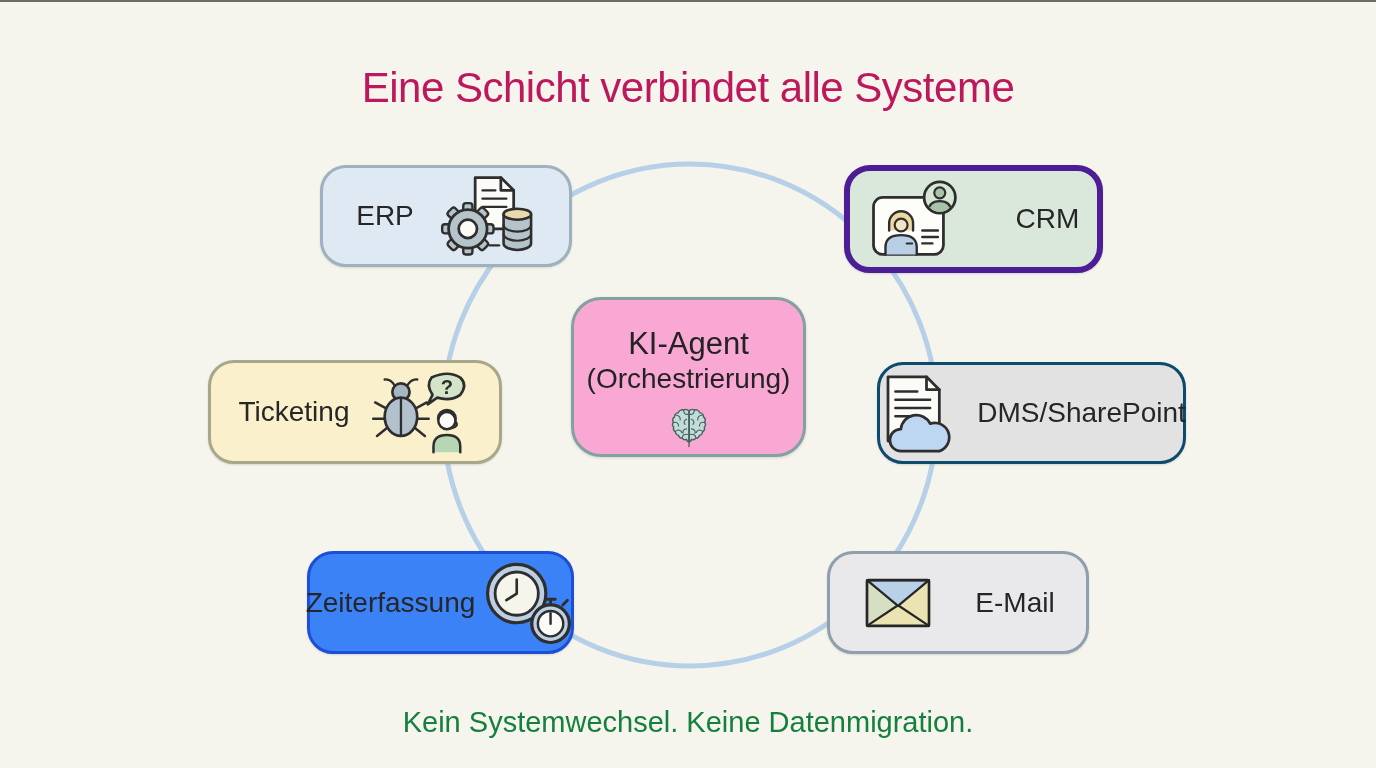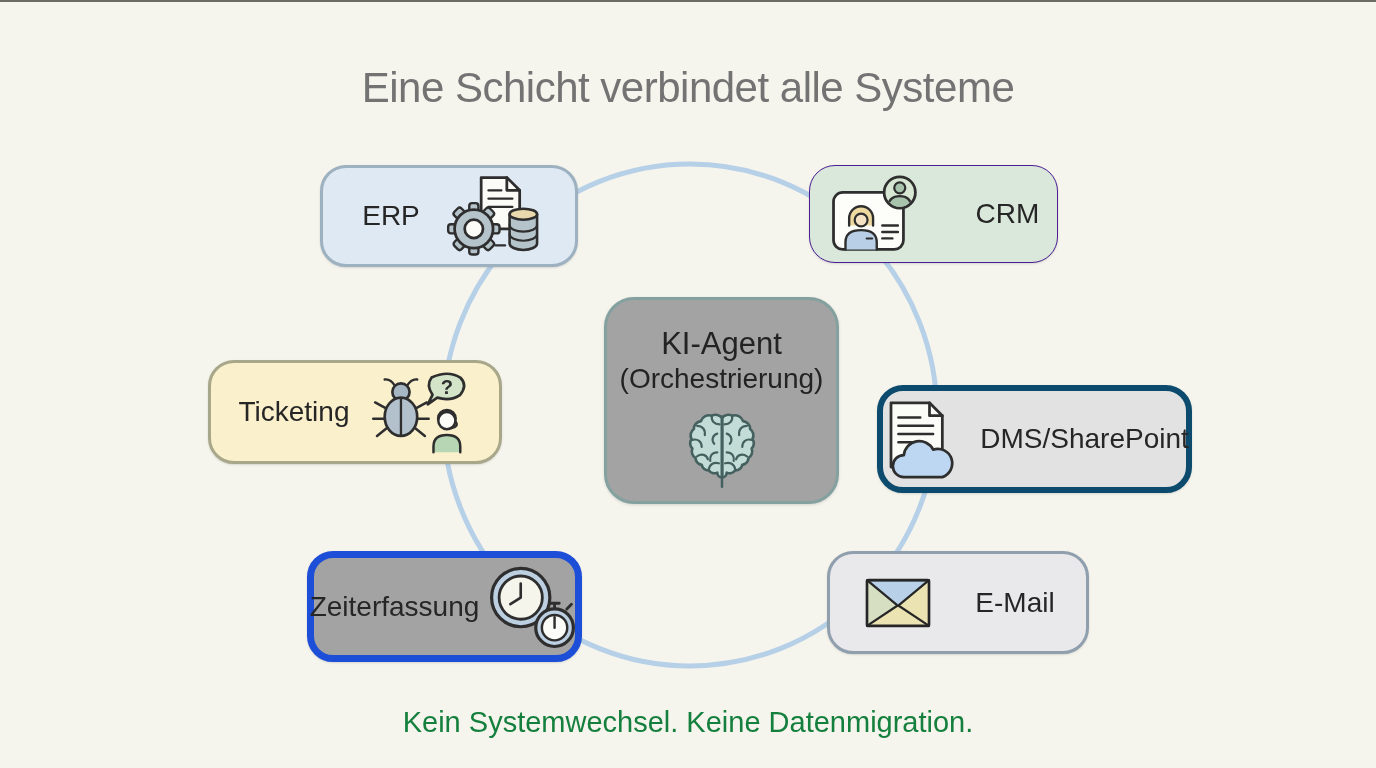--- a/index.html
+++ b/index.html
@@ -8,52 +8,52 @@
     background:#f5f4ed;
     font-family:"Liberation Sans","DejaVu Sans",sans-serif;
     color:#232323;
   }
   .stage{position:relative;width:1376px;height:768px;background:#f5f4ed;}
   .top-edge{position:absolute;top:0;left:0;width:100%;height:2px;background:#3e3e38;opacity:.75;}
 
   .title{
     position:absolute;top:64px;left:0;width:100%;
     text-align:center;font-size:42px;font-weight:500;
-    letter-spacing:-0.5px;color:#737373;
+    letter-spacing:-0.5px;color:#be185d;
   }
   .footer{
     position:absolute;top:706px;left:0;width:100%;
     text-align:center;font-size:29px;font-weight:500;color:#15803d;
   }
 
   .ring{position:absolute;left:0;top:0;z-index:0;}
 
   .sysbox{
     position:absolute;z-index:2;
     display:flex;align-items:center;justify-content:center;
     border-radius:26px;
     box-shadow:0 1px 2px rgba(80,90,90,.18);
     font-size:28px;font-weight:500;color:#262626;
   }
   .sysbox .lbl{white-space:nowrap;}
 
-  .box-erp        {left:320px;top:165px;width:246px;height:96px;background:#dfe9f3;border:3px solid #9db1c1;gap:26px;padding-left:6px;}
-  .box-crm        {left:809px;top:165px;width:247px;height:96px;background:#d9e8da;border:1px solid #4c1d95;gap:56px;}
+  .box-erp        {left:320px;top:165px;width:246px;height:96px;background:#dfe9f3;border:3px solid #9db1c1;gap:26px;}
+  .box-crm        {left:844px;top:165px;width:247px;height:96px;background:#d9e8da;border:6px solid #4c1d95;gap:56px;}
   .box-ticketing  {left:208px;top:360px;width:288px;height:98px;background:#faf0cc;border:3px solid #a8a78a;gap:22px;}
-  .box-dms        {left:877px;top:362px;width:303px;height:96px;background:#e2e2e3;border:6px solid #0c4a6e;gap:12px;margin-top:23px;}
-  .box-zeit       {left:307px;top:551px;width:261px;height:97px;background:#a3a3a3;border:7px solid #1d4ed8;gap:6px;}
+  .box-dms        {left:877px;top:362px;width:303px;height:96px;background:#e2e2e3;border:3px solid #0c4a6e;gap:12px;}
+  .box-zeit       {left:307px;top:551px;width:261px;height:97px;background:#3b82f6;border:3px solid #1d4ed8;gap:6px;}
   .box-email      {left:811px;top:551px;width:256px;height:97px;background:#e9e9ec;border:3px solid #8f9fae;gap:40px;margin-left:16px;}
 
   .centerbox{
     position:absolute;z-index:2;
-    left:571px;top:297px;width:235px;height:207px;
-    background:#a3a3a3;border:3px solid #84a1a0;border-radius:30px;
+    left:571px;top:297px;width:235px;height:160px;
+    background:#f9a8d4;border:3px solid #84a1a0;border-radius:30px;
     box-shadow:0 1px 3px rgba(80,90,90,.2);
     display:flex;flex-direction:column;align-items:center;
-    padding-top:26px;box-sizing:border-box;margin-left:33px;
+    padding-top:26px;box-sizing:border-box;
   }
   .centerbox .l1{font-size:31px;font-weight:500;color:#232323;line-height:1.15;}
   .centerbox .l2{font-size:28px;font-weight:400;color:#232323;line-height:1.2;}
   .centerbox svg{margin-top:9px;}
 
   .icon{flex:0 0 auto;display:block;}
 </style>
 </head>
 <body>
 

